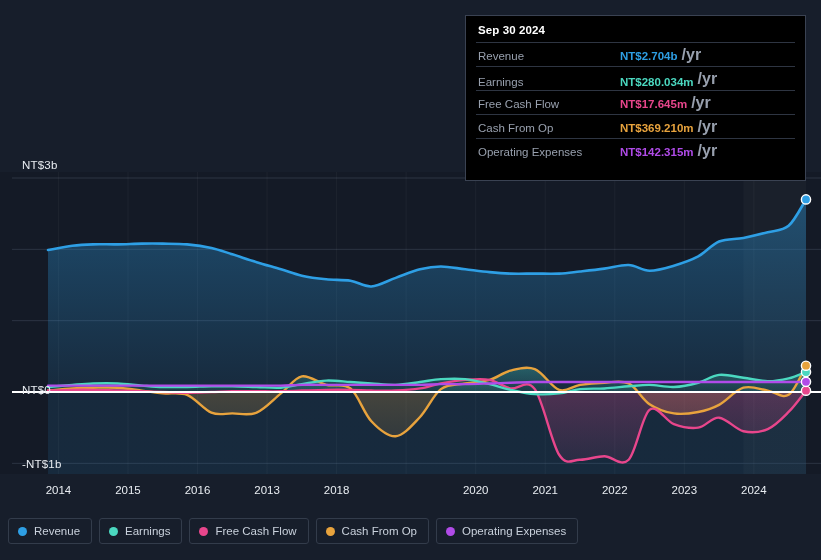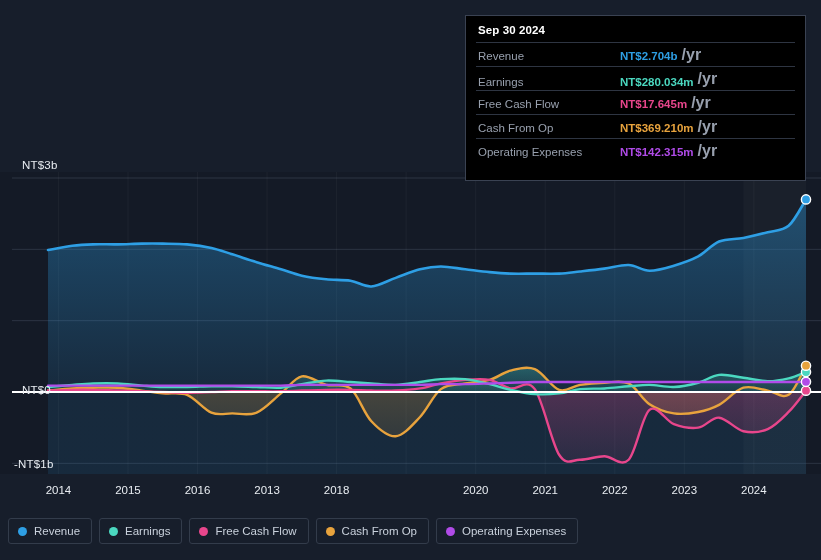--- a/index.html
+++ b/index.html
@@ -17,21 +17,21 @@
 
   .axis-label {
     position: absolute;
     color: #e9edf2;
     font-size: 11.5px;
     letter-spacing: .2px;
     white-space: nowrap;
   }
   #y-top   { left: 22px; top: 159px; }
   #y-zero  { left: 22px; top: 384px; }
-  #y-bot   { left: 14px; top: 458px; }
+  #y-bot   { left: 22px; top: 458px; }
 
   #x-axis-labels {
     position: absolute; left: 0; top: 484px; width: 821px; height: 18px;
   }
   #x-axis-labels span {
     position: absolute;
     color: #e9edf2;
     font-size: 11.5px;
     transform: translateX(-50%);
     white-space: nowrap;

